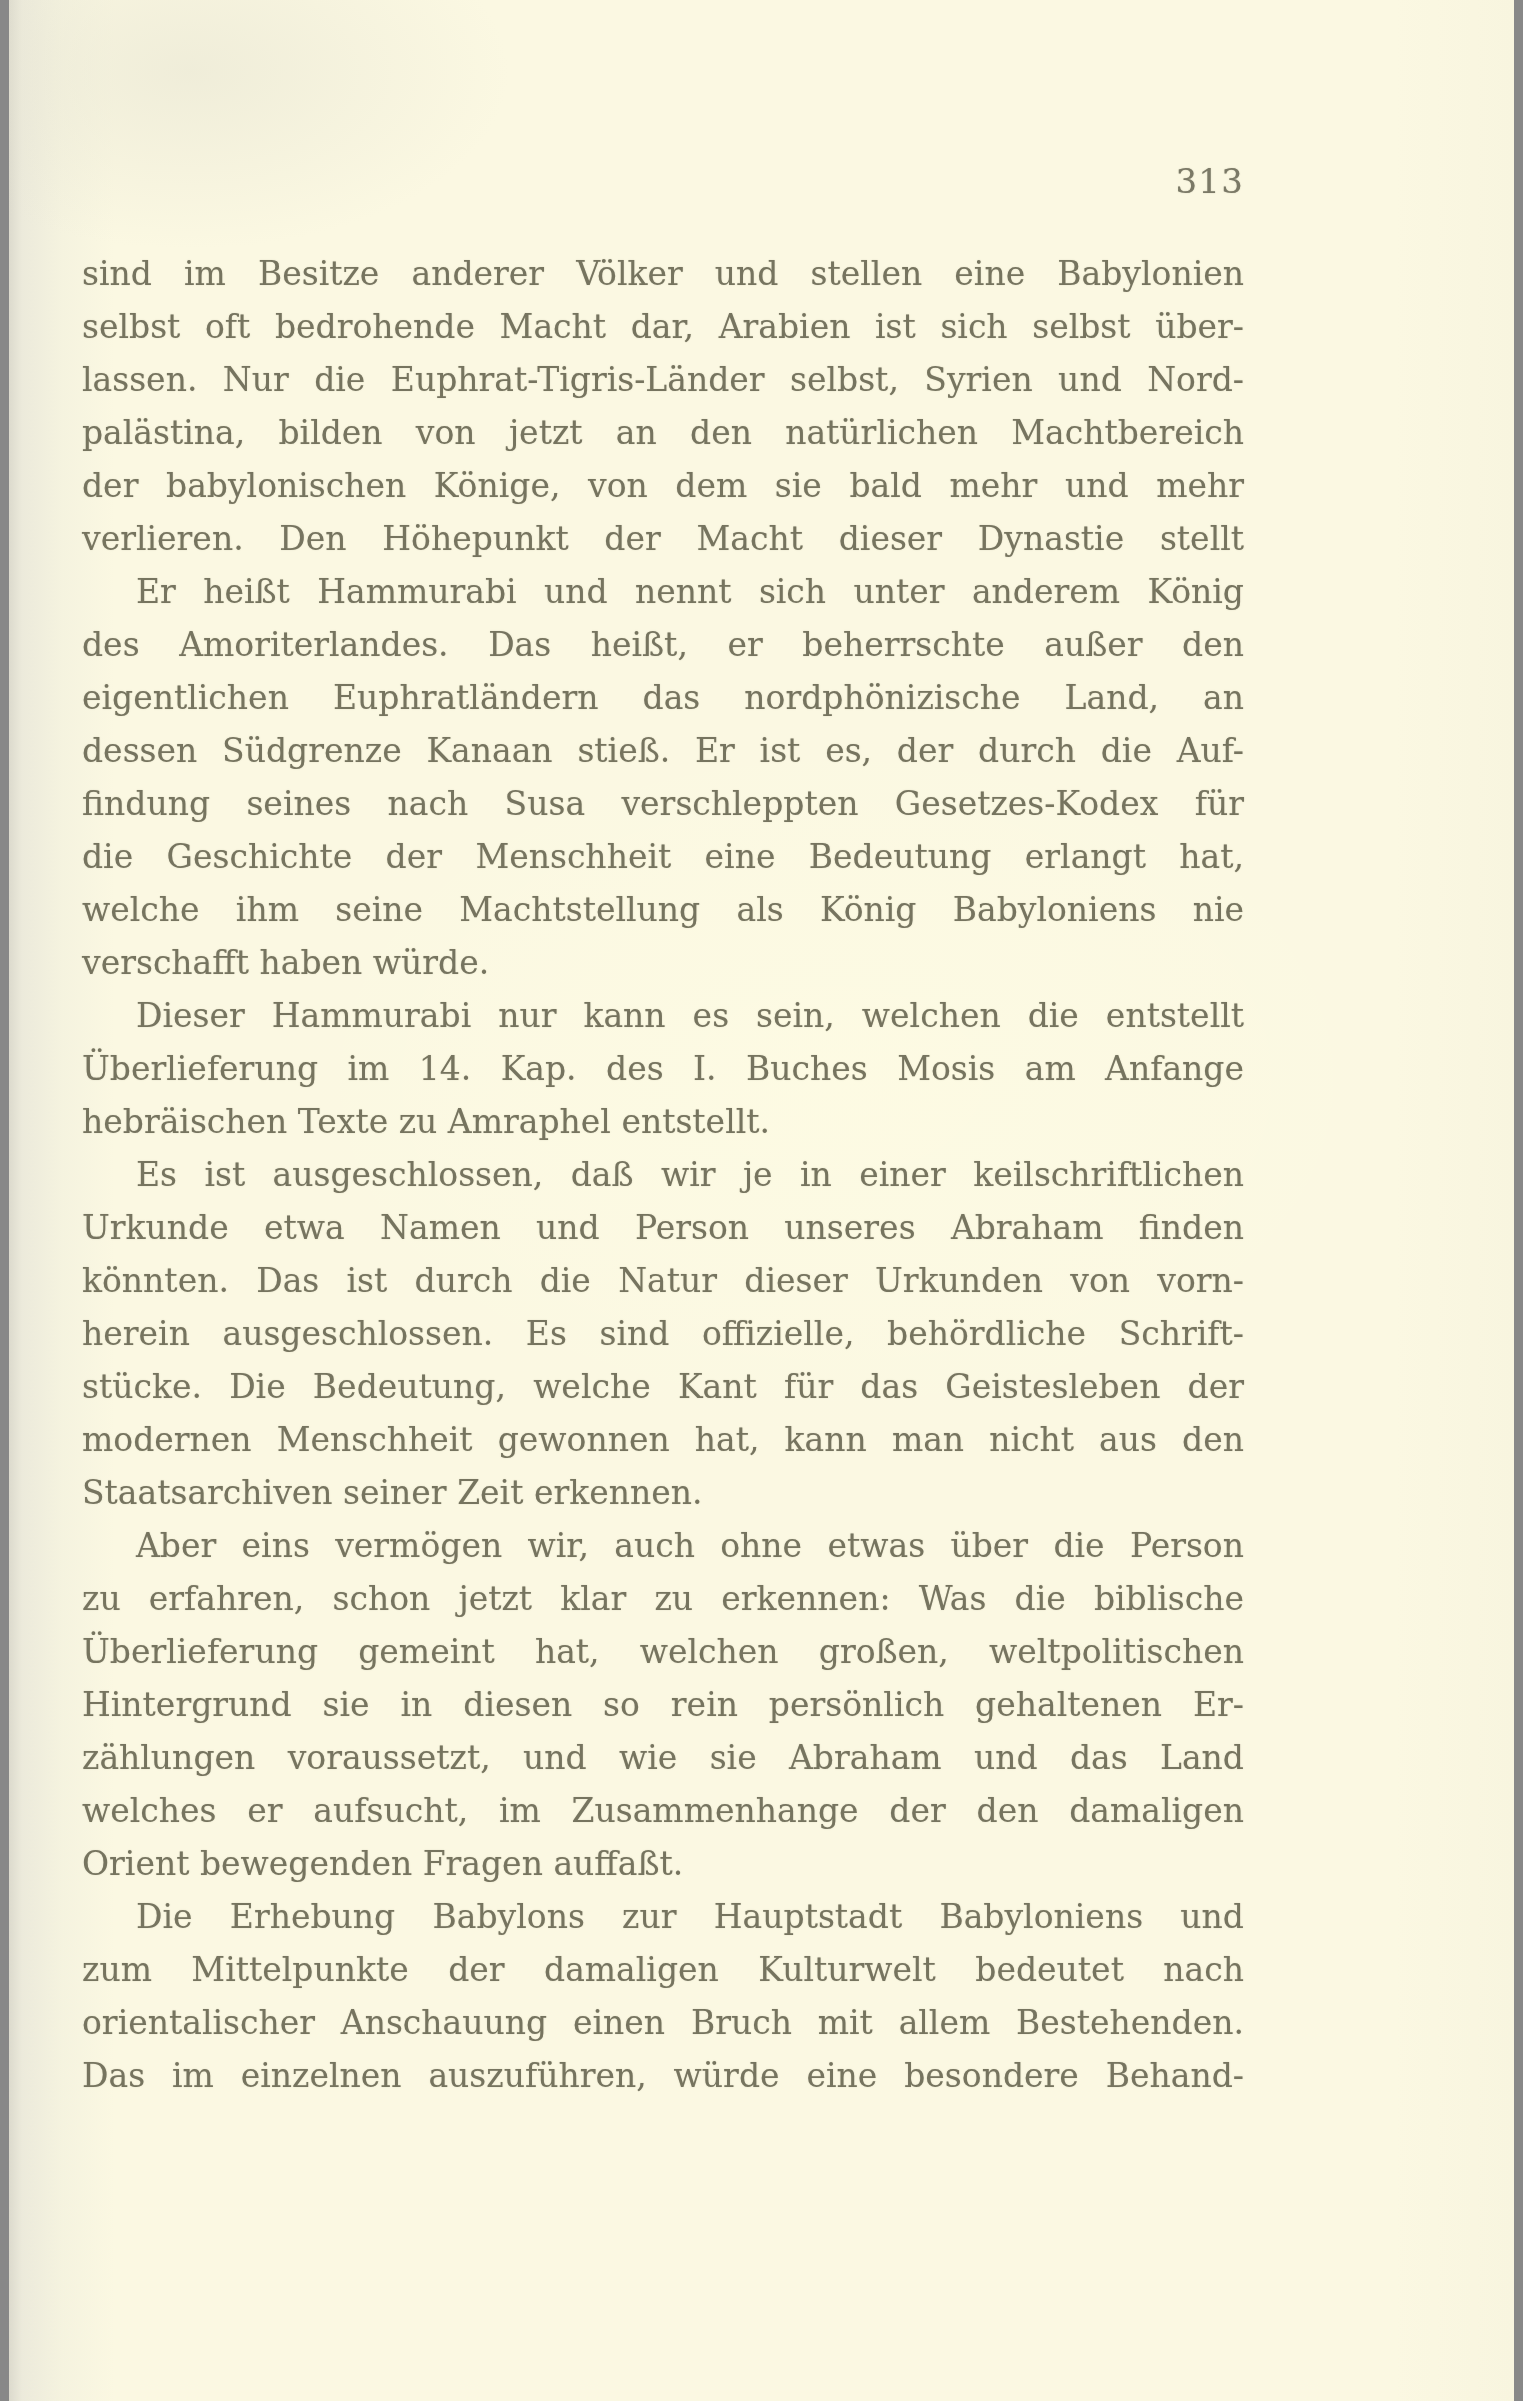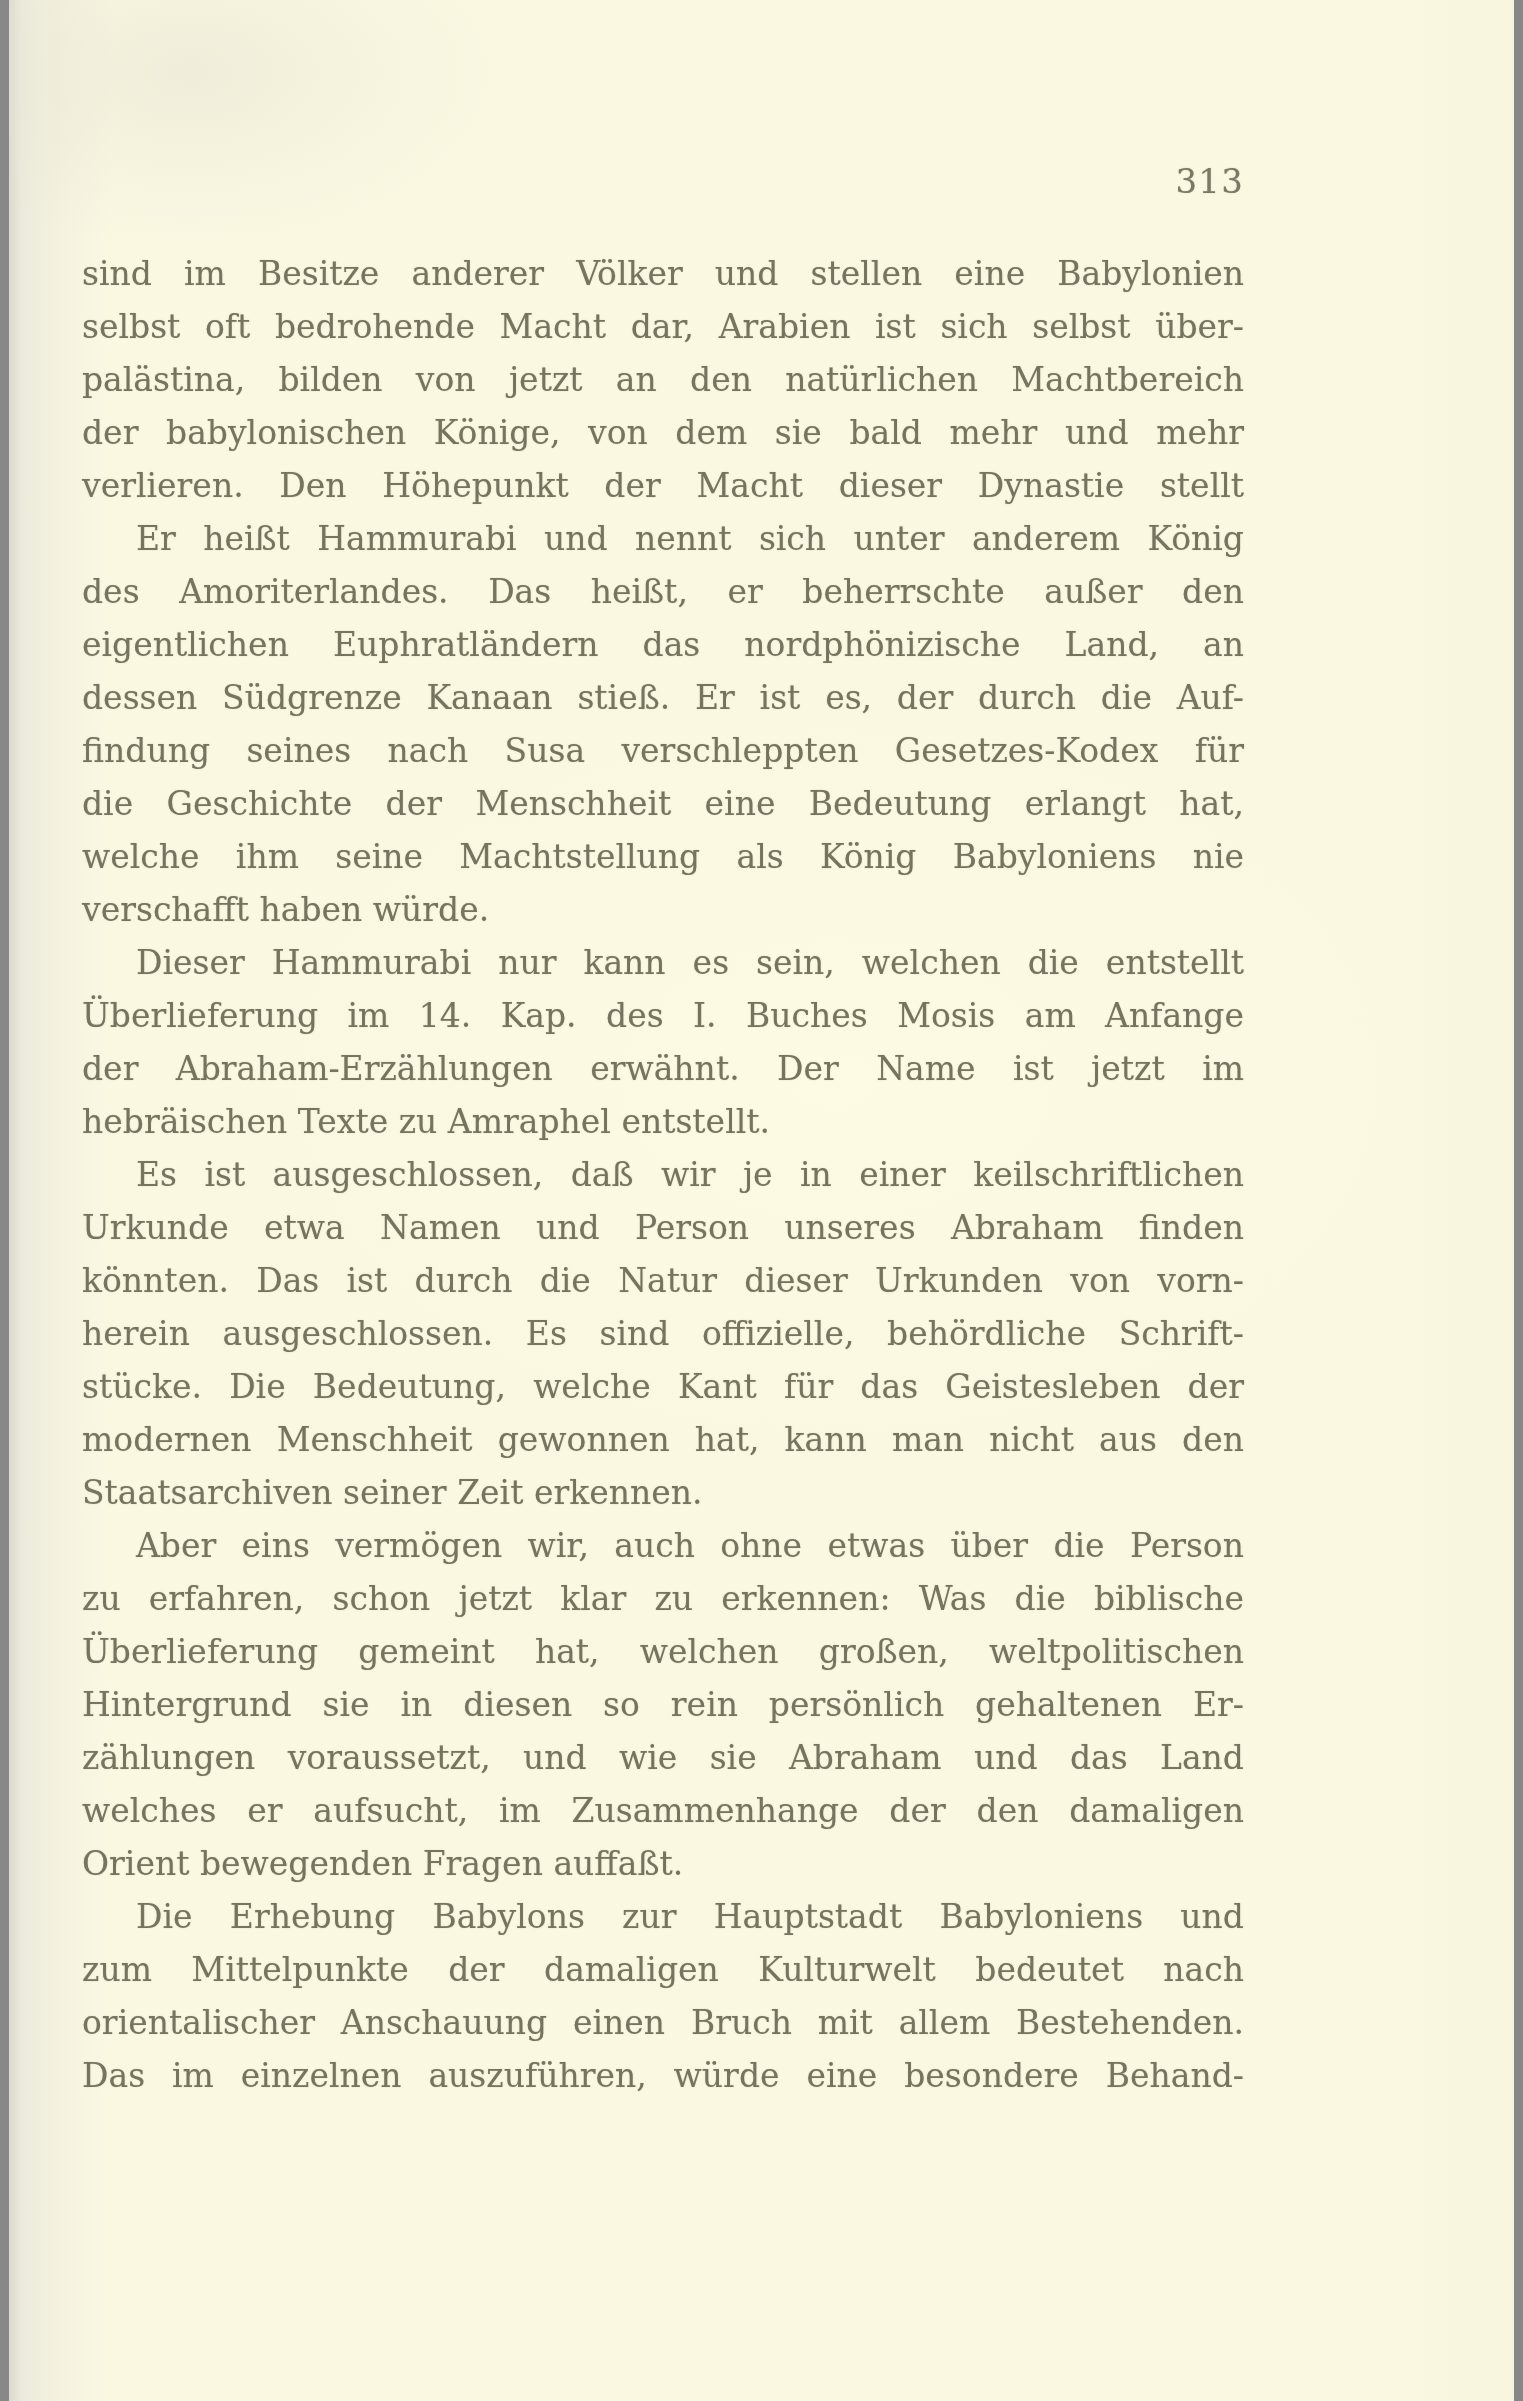--- a/index.html
+++ b/index.html
@@ -55,34 +55,34 @@
   }
 </style>
 </head>
 <body>
 
 <div class="page">
   <div class="page-number">313</div>
   <div class="text-block" id="text-block">
       <div class="text-line fill"><span>sind im Besitze anderer Völker und stellen eine Babylonien</span></div>
       <div class="text-line fill"><span>selbst oft bedrohende Macht dar, Arabien ist sich selbst über-</span></div>
+      <div class="text-line fill"><span>lassen. Nur die Euphrat-Tigris-Länder selbst, Syrien und Nord-</span></div>
       <div class="text-line fill"><span>palästina, bilden von jetzt an den natürlichen Machtbereich</span></div>
       <div class="text-line fill"><span>der babylonischen Könige, von dem sie bald mehr und mehr</span></div>
       <div class="text-line fill"><span>verlieren. Den Höhepunkt der Macht dieser Dynastie stellt</span></div>
       <div class="text-line fill indent"><span>Er heißt </span><span class="seg-italic">Hammurabi</span><span> und nennt sich unter anderem König</span></div>
       <div class="text-line fill"><span>des Amoriterlandes. Das heißt, er beherrschte außer den</span></div>
       <div class="text-line fill"><span>eigentlichen Euphratländern das nordphönizische Land, an</span></div>
       <div class="text-line fill"><span>dessen Südgrenze Kanaan stieß. Er ist es, der durch die Auf-</span></div>
       <div class="text-line fill"><span>findung seines nach Susa verschleppten Gesetzes-Kodex für</span></div>
       <div class="text-line fill"><span>die Geschichte der Menschheit eine Bedeutung erlangt hat,</span></div>
       <div class="text-line fill"><span>welche ihm seine Machtstellung als König Babyloniens nie</span></div>
       <div class="text-line"><span>verschafft haben würde.</span></div>
       <div class="text-line fill indent"><span>Dieser Hammurabi nur kann es sein, welchen die entstellt</span></div>
       <div class="text-line fill"><span>Überlieferung im 14. Kap. des I. Buches Mosis am Anfange</span></div>
-      <div class="text-line fill"><span>der </span><span class="seg-italic">Abraham-Erzählungen</span><span> erwähnt. Der Name ist jetzt im</span></div>
       <div class="text-line"><span>hebräischen Texte zu Amraphel entstellt.</span></div>
       <div class="text-line fill indent"><span>Es ist ausgeschlossen, daß wir je in einer keilschriftlichen</span></div>
       <div class="text-line fill"><span>Urkunde etwa Namen und Person unseres Abraham finden</span></div>
       <div class="text-line fill"><span>könnten. Das ist durch die Natur dieser Urkunden von vorn-</span></div>
       <div class="text-line fill"><span>herein ausgeschlossen. </span><span class="seg-italic">Es sind offizielle, behördliche Schrift-</span></div>
       <div class="text-line fill"><span class="seg-italic">stücke.</span><span> Die Bedeutung, welche Kant für das Geistesleben der</span></div>
       <div class="text-line fill"><span>modernen Menschheit gewonnen hat, kann man nicht aus den</span></div>
       <div class="text-line"><span class="seg-italic">Staatsarchiven</span><span> seiner Zeit erkennen.</span></div>
       <div class="text-line fill indent"><span>Aber eins vermögen wir, auch ohne etwas über die Person</span></div>
       <div class="text-line fill"><span>zu erfahren, schon jetzt klar zu erkennen: Was die biblische</span></div>

